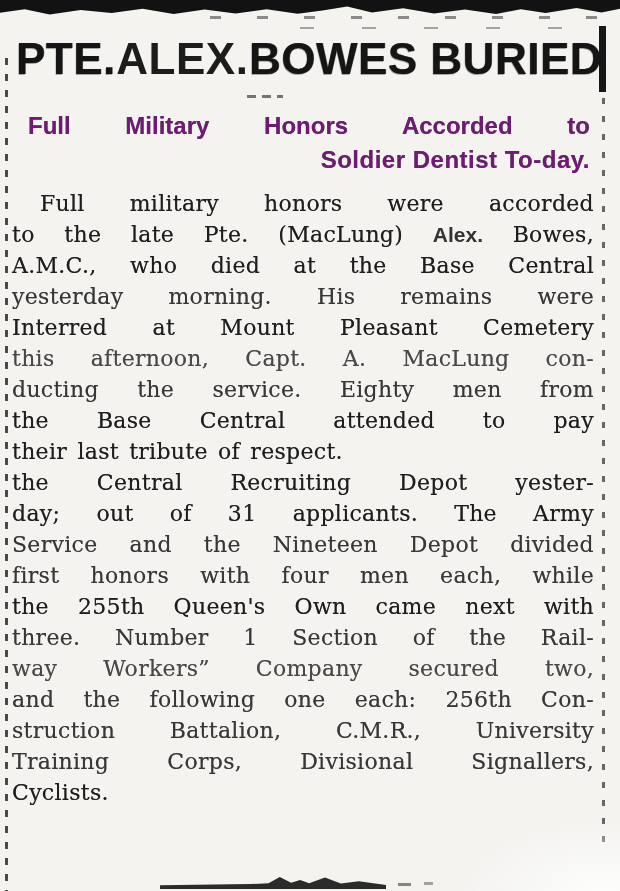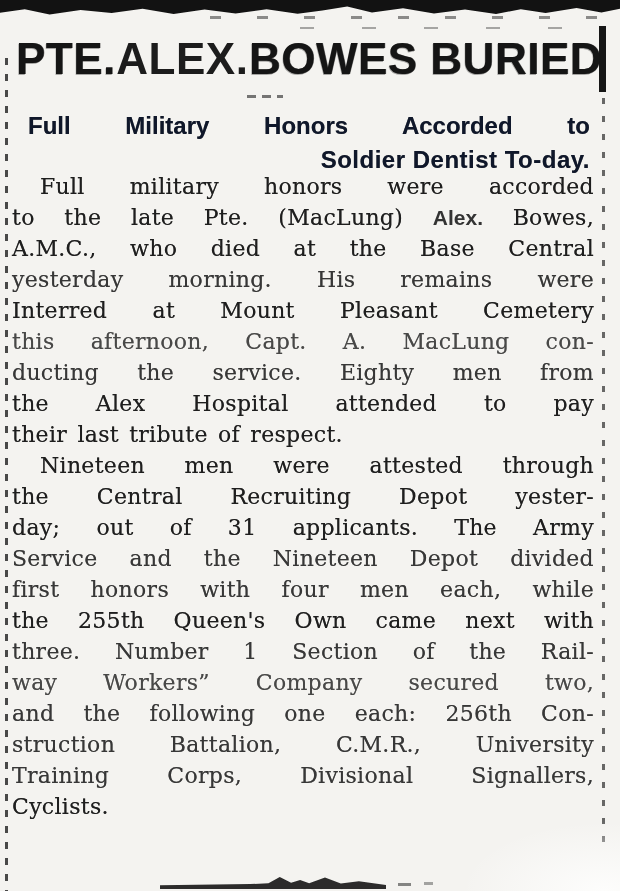--- a/index.html
+++ b/index.html
@@ -45,28 +45,28 @@
   .hl-print{text-shadow:0.5px 0 0 rgba(20,20,20,.55), -0.5px 0.5px 0 rgba(20,20,20,.35);letter-spacing:.5px;}
   .hl-name{color:#1c1c1c;letter-spacing:.5px;}
   .ornament{
     position:absolute;top:95px;left:247px;width:36px;height:3px;opacity:.7;
     background:repeating-linear-gradient(90deg,#3e3e3e 0 9px,transparent 9px 15px);
   }
   
   .deck{
     position:absolute;top:112px;left:28px;right:30px;
     font-family:"Liberation Sans", sans-serif;font-weight:bold;
-    font-size:24px;color:#0f172a;
+    font-size:24px;color:#701a75;
     text-shadow:0 0 .6px rgba(25,25,25,.6);
   }
   .deck-l1{text-align:justify;text-align-last:justify;height:34px;}
   .deck-l2{text-align:right;height:34px;letter-spacing:.5px;}
   
   .body-col{
-    position:absolute;top:171px;left:12px;width:582px;
+    position:absolute;top:188px;left:12px;width:582px;
     font-size:22px;color:#1e1e1e;letter-spacing:.3px;word-spacing:3px;
     text-shadow:0 0 .5px rgba(30,30,30,.65);
   }
   .bl{height:31px;line-height:31px;text-align:justify;text-align-last:justify;white-space:nowrap;}
   .indent{padding-left:28px;}
   .endline{text-align-last:left;}
   .dim{opacity:.88;filter:blur(.3px);}
   .dim2{opacity:.8;filter:blur(.5px);}
   .overlay-name{
     font-family:"Liberation Sans", sans-serif;font-weight:bold;
@@ -111,24 +111,23 @@
 
   <div class="body-col">
 
     <div class="bl indent">Full military honors were accorded</div>
     <div class="bl"><span>to the late Pte. (MacLung)</span> <span class="overlay-name">Alex.</span> <span>Bowes,</span></div>
     <div class="bl">A.M.C., who died at the Base Central</div>
     <div class="bl dim">yesterday morning. His remains were</div>
     <div class="bl">Interred at Mount Pleasant Cemetery</div>
     <div class="bl dim2">this afternoon, Capt. A. MacLung con-</div>
     <div class="bl dim">ducting the service. Eighty men from</div>
-    <div class="bl">the Alex Hospital attended to pay</div>
+    <div class="bl">the Base Central attended to pay</div>
     <div class="bl endline">their last tribute of respect.</div>
 
-    <div class="bl indent">Nineteen men were attested through</div>
     <div class="bl">the Central Recruiting Depot yester-</div>
     <div class="bl">day; out of 31 applicants. The Army</div>
     <div class="bl dim">Service and the Nineteen Depot divided</div>
     <div class="bl dim">first honors with four men each, while</div>
     <div class="bl">the 255th Queen's Own came next with</div>
     <div class="bl dim">three. Number 1 Section of the Rail-</div>
     <div class="bl dim2">way Workers” Company secured two,</div>
     <div class="bl dim">and the following one each: 256th Con-</div>
     <div class="bl dim">struction Battalion, C.M.R., University</div>
     <div class="bl dim">Training Corps, Divisional Signallers,</div>

